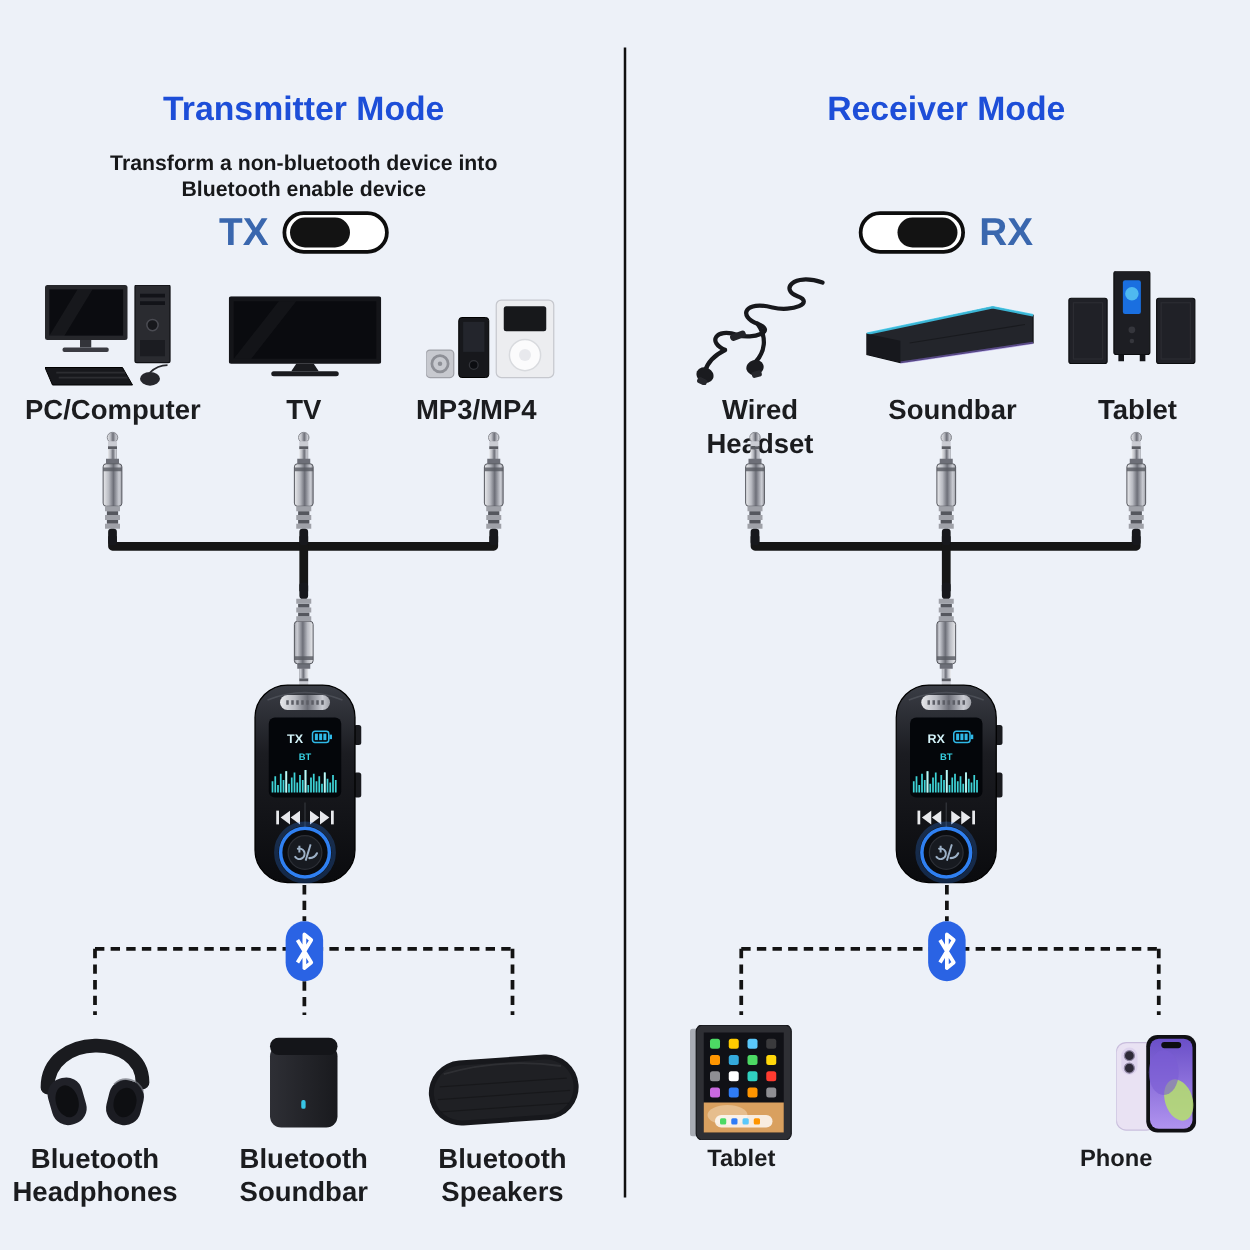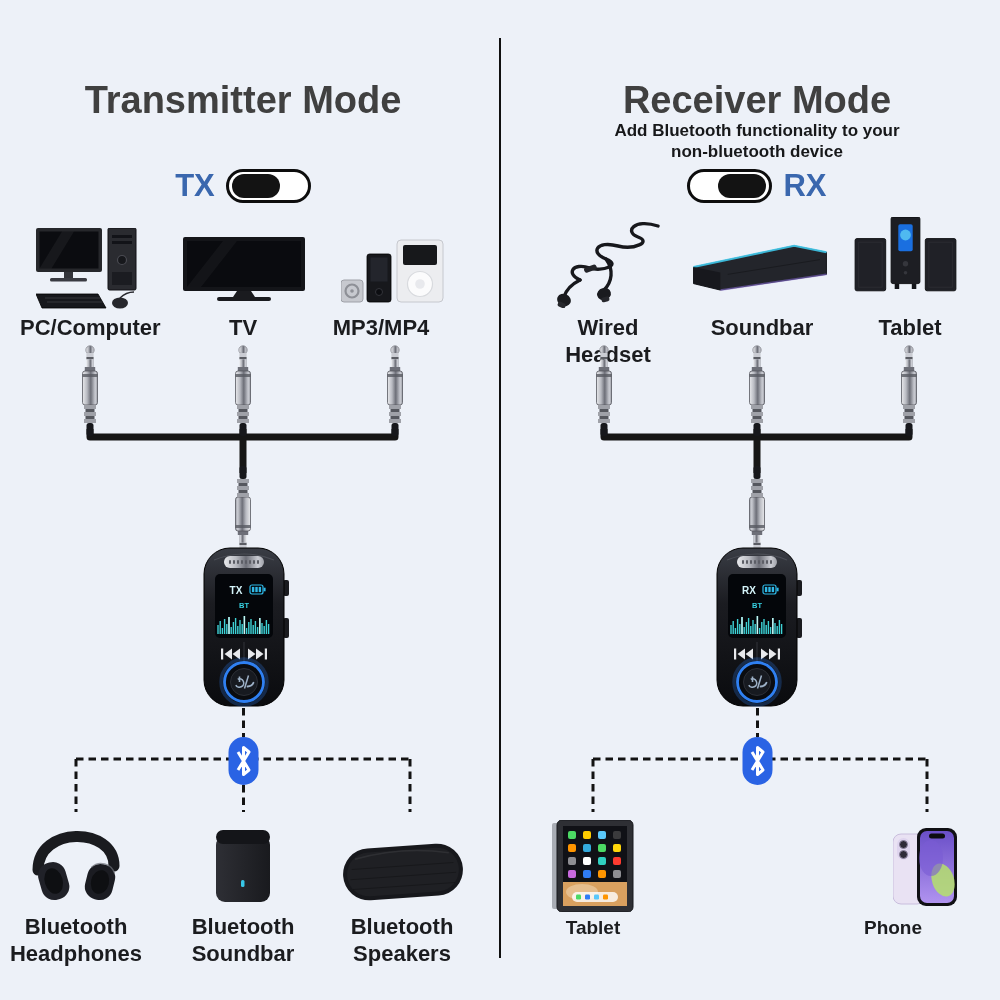--- a/index.html
+++ b/index.html
@@ -1,19 +1,19 @@
 <!DOCTYPE html>
 <html><head>
 <meta charset="utf-8">
 <style>
   html,body{margin:0;padding:0;}
   .canvas{position:relative;width:1000px;height:1000px;background:#edf1f8;font-family:"Liberation Sans",sans-serif;overflow:hidden;}
   .col{position:absolute;inset:0;}
   .divider{position:absolute;left:499px;top:38px;width:2px;height:920px;background:#101010;}
-  .title{position:absolute;top:54px;width:486px;text-align:center;font-size:38px;font-weight:bold;color:#404040;letter-spacing:0;}
+  .title{position:absolute;top:54px;width:486px;text-align:center;font-size:27px;font-weight:bold;color:#1d4ed8;letter-spacing:0;}
   .title.l{left:0;} .title.r{left:514px;}
   .subtitle{position:absolute;top:104px;width:486px;text-align:center;font-size:17px;font-weight:bold;color:#17181a;line-height:1.22;white-space:pre-line;}
   .subtitle.l{left:0;} .subtitle.r{left:514px;}
   .toggle-row{position:absolute;top:168px;width:486px;display:flex;justify-content:center;align-items:center;gap:11px;}
   .toggle-row.l{left:0;} .toggle-row.r{left:514px;}
   .toggle-label{font-size:31px;font-weight:bold;color:#3a67ae;}
   .toggle{box-sizing:border-box;width:85px;height:34px;border:3px solid #0d0d0d;border-radius:17px;background:#fff;position:relative;cursor:pointer;}
   .knob{position:absolute;top:2px;bottom:2px;width:48px;background:#131313;border-radius:12px;}
   .toggle-tx .knob{left:3px;} .toggle-rx .knob{right:3px;}
   .icon-abs{position:absolute;display:block;}
@@ -62,20 +62,22 @@
       <rect x="11.5" y="78" width="7" height="13" rx="2.5" fill="#17181c"></rect>
     </symbol>
   </defs>
 </svg>
 
 <div class="canvas">
   <div class="divider"></div>
 
   <section class="col">
     <h1 class="title l">Transmitter Mode</h1>
+    <p class="subtitle l">Transform a non-bluetooth device into
+Bluetooth enable device</p>
 
     <div class="toggle-row l">
       <span class="toggle-label">TX</span>
       <div class="toggle toggle-tx">
         <div class="knob"></div>
       </div>
     </div>
 
     <svg class="icon-abs" style="left:36px;top:228px" width="108" height="88" viewBox="0 0 108 88">
       <rect x="0" y="0" width="66" height="44" rx="2" fill="#26272b"></rect>
@@ -217,22 +219,20 @@
         <line x1="8" y1="36" x2="114" y2="36" stroke="#000" stroke-width="1" opacity="0.25"></line>
         <line x1="10" y1="46" x2="112" y2="46" stroke="#000" stroke-width="1" opacity="0.25"></line>
       </g>
     </svg>
     <div class="lbl" style="left:332px;top:914px;width:140px">Bluetooth
 Speakers</div>
   </section>
 
   <section class="col">
     <h1 class="title r">Receiver Mode</h1>
-    <p class="subtitle r">Add Bluetooth functionality to your
-non-bluetooth device</p>
 
     <div class="toggle-row r">
       <div class="toggle toggle-rx">
         <div class="knob"></div>
       </div>
       <span class="toggle-label">RX</span>
     </div>
 
     <svg class="icon-abs" style="left:546px;top:220px" width="120" height="88" viewBox="0 0 120 88">
       <path d="M112 6 C88 -2 78 12 92 17 C106 22 88 30 72 26 C50 20 44 33 60 39 C76 45 56 52 44 48 C26 42 20 54 34 60" fill="none" stroke="#17181c" stroke-width="3.4" stroke-linecap="round"></path>

